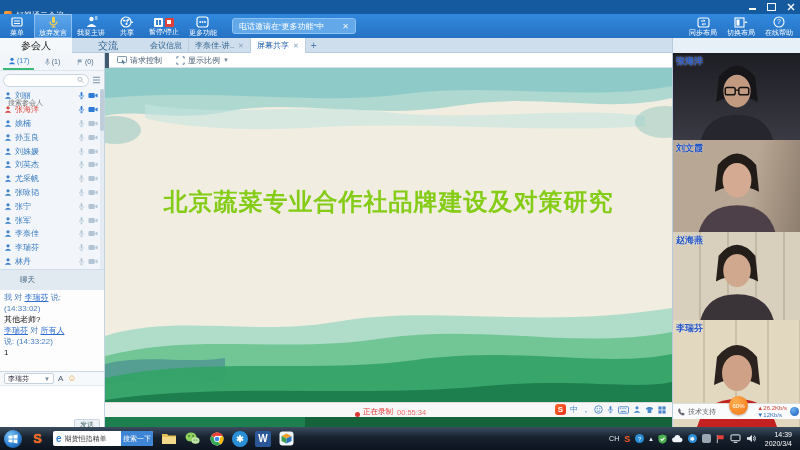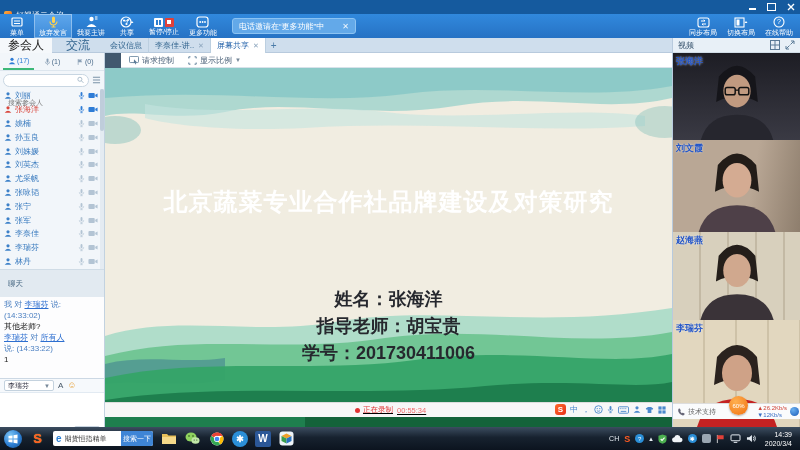--- a/index.html
+++ b/index.html
@@ -26,21 +26,21 @@
   .ps-pause { width:9px; height:9px; background:#fff; border-radius:1px; display:flex; align-items:center; justify-content:center; gap:1px; }
   .ps-pause i { width:2px; height:5px; background:#2f7fd0; }
   .ps-stop { width:9px; height:9px; background:#e04038; border-radius:1px; display:flex; align-items:center; justify-content:center; }
   .ps-stop i { width:4px; height:4px; background:#fff; }
   .tooltip { margin-left:10px; height:16px; background:#63a9e9; border:1px solid #8cc3f2; border-radius:3px; color:#fff; font-size:8px; display:flex; align-items:center; padding:0 6px; gap:18px; }
   .tooltip .tclose { font-size:8px; cursor:pointer; opacity:.9; }
   .tb-right { position:absolute; right:2px; top:0; height:24px; display:flex; }
 
   
   .tabrow { position:absolute; left:0; top:38px; width:672px; height:15px; background:#cfdeed; display:flex; border-bottom:1px solid #b8cadd; }
-  .ltab { width:52px; height:15px; font-size:12px; color:#33658f; display:flex; align-items:center; justify-content:center; cursor:pointer; }
+  .ltab { width:72px; height:15px; font-size:10px; color:#33658f; display:flex; align-items:center; justify-content:center; cursor:pointer; }
   .ltab.active { background:#f5f8fb; color:#222; }
   .mtab { height:15px; font-size:8px; color:#33658f; display:flex; align-items:center; padding:0 6px; gap:4px; cursor:pointer; border-right:1px solid #bccfe0; }
   .mtab.active { background:#fff; color:#1f5fa8; }
   .mtab .x { color:#8aa4bc; font-size:7px; cursor:pointer; }
   .mtab.addtab { border-right:none; color:#4a7ba8; font-size:10px; padding:0 5px; }
 
   
   .leftpanel { position:absolute; left:0; top:53px; width:105px; height:374px; background:#f2f6fa; border-right:1px solid #c2d2e0; }
   .counts { height:18px; display:flex; align-items:center; padding:0 3px; gap:2px; border-bottom:1px solid #dde6ee; }
   .cnt { display:flex; align-items:center; gap:1px; font-size:7px; color:#4a6a8a; flex:1; cursor:pointer; position:relative; height:100%; justify-content:center; }
@@ -53,45 +53,45 @@
   .prow { height:13.8px; display:flex; align-items:center; padding:0 6px 0 4px; gap:3px; cursor:pointer; }
   .picon { color:#3c80c8; display:flex; }
   .pname { flex:1; font-size:8px; color:#3a7bbf; white-space:nowrap; overflow:hidden; }
   .prow.red .pname { color:#d9463c; }
   .prow.red .picon { color:#d9463c; }
   .mic, .cam { display:flex; }
   .prow.mic-on .mic { color:#2e7cd6; } .prow.mic-off .mic { color:#b3c4d4; }
   .prow.cam-on .cam { color:#2e7cd6; } .prow.cam-off .cam { color:#b3c4d4; }
   .pscroll { position:absolute; right:0; top:0; width:4px; height:180px; background:#e4ebf2; }
   .pthumb { position:absolute; right:0; top:0; width:4px; height:42px; background:#bfcddb; border-radius:2px; }
-  .chathdr { height:28px; background:#e2eaf1; border-top:1px solid #d0dce6; font-size:7.5px; color:#4a6a85; display:flex; align-items:center; padding:0 8px; }
+  .chathdr { height:21px; background:#e2eaf1; border-top:1px solid #d0dce6; font-size:7.5px; color:#4a6a85; display:flex; align-items:center; padding:0 20px; }
   .chatmsgs { height:81px; background:#fdfdfe; padding:2px 4px; font-size:8px; line-height:11px; overflow:hidden; }
   .meta { color:#4a7fc1; }
   .clink { color:#2e6fd0; text-decoration:underline; cursor:pointer; }
   .cbody { color:#222; }
   .chatinput { border-top:1px solid #ccd8e4; background:#fff; height:63px; }
   .ci-row { height:14px; display:flex; align-items:center; gap:4px; padding:0 4px; background:#f6f9fc; border-bottom:1px solid #e2eaf2; }
   .recipbox { width:50px; height:11px; border:1px solid #c4d2de; background:#fff; border-radius:2px; font-size:7px; color:#334; display:flex; align-items:center; justify-content:space-between; padding:0 3px; cursor:pointer; }
   .recipbox .arr { color:#789; font-size:6px; }
   .fontbtn { font-size:8px; color:#456; cursor:pointer; }
   .smiley { color:#e8a33d; font-size:9px; cursor:pointer; line-height:9px; }
   .ci-text { width:100%; height:29px; border:none; outline:none; resize:none; font-size:8px; padding:2px 4px; font-family:"Liberation Sans",sans-serif; }
   .ci-send { height:14px; display:flex; justify-content:flex-end; padding:0 4px; }
   .sendbtn { min-width:26px; height:12px; background:#edf2f7; border:1px solid #c8d4e0; border-radius:2px; font-size:7px; color:#466; display:flex; align-items:center; justify-content:center; cursor:pointer; }
 
   
   .main { position:absolute; left:105px; top:53px; width:567px; height:374px; background:#41586e; }
-  .subbar { position:absolute; left:16px; top:0; width:567px; height:15px; background:#fff; border-bottom:1px solid #d8e2ea; display:flex; align-items:center; gap:14px; padding:0 8px; }
+  .subbar { position:absolute; left:4px; top:0; width:567px; height:15px; background:#fff; border-bottom:1px solid #d8e2ea; display:flex; align-items:center; gap:14px; padding:0 8px; }
   .sub-item { display:flex; align-items:center; gap:3px; font-size:8px; color:#4a6078; cursor:pointer; }
   .sub-item .arr { font-size:6px; color:#789; }
   .slide { position:absolute; left:0; top:15px; width:567px; height:359px; overflow:hidden; }
   .slide-art { position:absolute; left:0; top:0; width:100%; height:100%; }
-  .slide-title { position:absolute; left:0; right:0; top:118px; text-align:center; font-size:24px; font-weight:bold; color:#ffffff; letter-spacing:1px; }
+  .slide-title { position:absolute; left:0; right:0; top:118px; text-align:center; font-size:24px; font-weight:bold; color:#84cc16; letter-spacing:1px; }
   .slide-info { position:absolute; left:0; right:0; top:218px; text-align:center; font-size:18px; font-weight:600; color:#26282e; line-height:27px; }
-  .recbar { position:absolute; left:0; top:349px; width:567px; height:15px; background:#f7f7f7; border-top:1px solid #ddd; display:flex; align-items:center;text-decoration:underline; }
+  .recbar { position:absolute; left:0; top:349px; width:567px; height:15px; background:#f7f7f7; border-top:1px solid #ddd; display:flex; align-items:flex-end; }
   .recdot { width:5px; height:5px; border-radius:50%; background:#e03333; margin-left:250px; margin-right:3px; }
   .rectext { font-size:7.5px; color:#e03333; }
   .rectime { font-size:7.5px; color:#ef6a6a; margin-left:4px; }
   .sogou { position:absolute; right:6px; top:1px; display:flex; align-items:center; gap:4px; }
   .sg-logo { width:11px; height:11px; border-radius:3px; background:linear-gradient(135deg,#ff6a2a,#e8301a); color:#fff; font-size:8px; font-weight:bold; display:flex; align-items:center; justify-content:center; cursor:pointer; }
   .sg-it { color:#4a88cc; font-size:8px; line-height:11px; cursor:pointer; display:flex; align-items:center; }
   .sg-it svg { display:block; }
 
   
   .rightpanel { position:absolute; left:672px; top:38px; width:128px; height:389px; background:#e8f0f7; border-left:1px solid #b8cadd; }
@@ -685,25 +685,20 @@
         <ellipse cx="10" cy="62" rx="26" ry="14" fill="#8cc4bd" opacity="0.5"></ellipse>
         <ellipse cx="560" cy="54" rx="30" ry="16" fill="#8cc4bd" opacity="0.45"></ellipse>
         <path d="M0,268 C70,246 150,268 230,254 C330,236 430,262 567,240 V359 H0 Z" fill="#a9dac8" opacity="0.9"></path>
         <path d="M0,288 C90,264 180,286 280,270 C380,256 470,282 567,264 V359 H0 Z" fill="#6cc390" opacity="0.92"></path>
         <path d="M0,296 C40,286 80,296 120,290 L120,312 C80,320 40,312 0,316 Z" fill="#3e7e90" opacity="0.55"></path>
         <path d="M0,310 C100,288 210,306 310,292 C420,278 500,300 567,286 V359 H0 Z" fill="#35a468" opacity="0.95"></path>
         <path d="M0,332 C120,314 260,330 380,318 C470,310 530,322 567,314 V359 H0 Z" fill="#1e7f4e"></path>
         <path d="M200,346 C300,336 420,348 567,338 V359 H200 Z" fill="#136038" opacity="0.9"></path>
       </svg>
       <div class="slide-title">北京蔬菜专业合作社品牌建设及对策研究</div>
-      <div class="slide-info">
-        <div>姓名：张海洋</div>
-        <div>指导老师：胡宝贵</div>
-        <div>学号：201730411006</div>
-      </div>
     </div>
 
     <div class="recbar">
       <span class="recdot"></span>
       <span class="rectext">正在录制</span>
       <span class="rectime">00:55:34</span>
       <span class="sogou">
         <span class="sg-logo">S</span>
         <span class="sg-it">中</span>
         <span class="sg-it">，</span>
@@ -745,32 +740,20 @@
               <rect x="5.5" y="0.5" width="4" height="4"></rect>
               <rect x="0.5" y="5.5" width="4" height="4"></rect>
               <rect x="5.5" y="5.5" width="4" height="4"></rect>
             </svg>
           </span>
       </span>
     </div>
   </div>
 
   <div class="rightpanel">
-    <div class="vheader">
-      <span>视频</span>
-      <span class="vh-icons">
-        <svg width="10" height="10" viewBox="0 0 10 10">
-            <rect x="0.5" y="0.5" width="9" height="9" fill="none" stroke="currentColor"></rect>
-            <path d="M5,0.5 V9.5 M0.5,5 H9.5" stroke="currentColor"></path>
-          </svg>
-        <svg width="10" height="10" viewBox="0 0 10 10">
-            <path d="M6,1 H9 V4 M9,1 L5.5,4.5 M4,9 H1 V6 M1,9 L4.5,5.5" fill="none" stroke="currentColor"></path>
-          </svg>
-      </span>
-    </div>
 
     <div class="videos">
 
         <div class="vid">
           <svg class="scene" viewBox="0 0 128 96" preserveAspectRatio="xMidYMax meet">
             <g class="person">
               <path class="hair" d="M44,26 q20,-24 40,0 l3,28 q-23,-12 -46,0 z"></path>
               <ellipse class="skin" cx="64" cy="42" rx="15" ry="18"></ellipse>
               <g class="glasses">
                 <rect x="51" y="38" width="11" height="8" rx="2" fill="none" stroke="#111" stroke-width="1.6"></rect>

